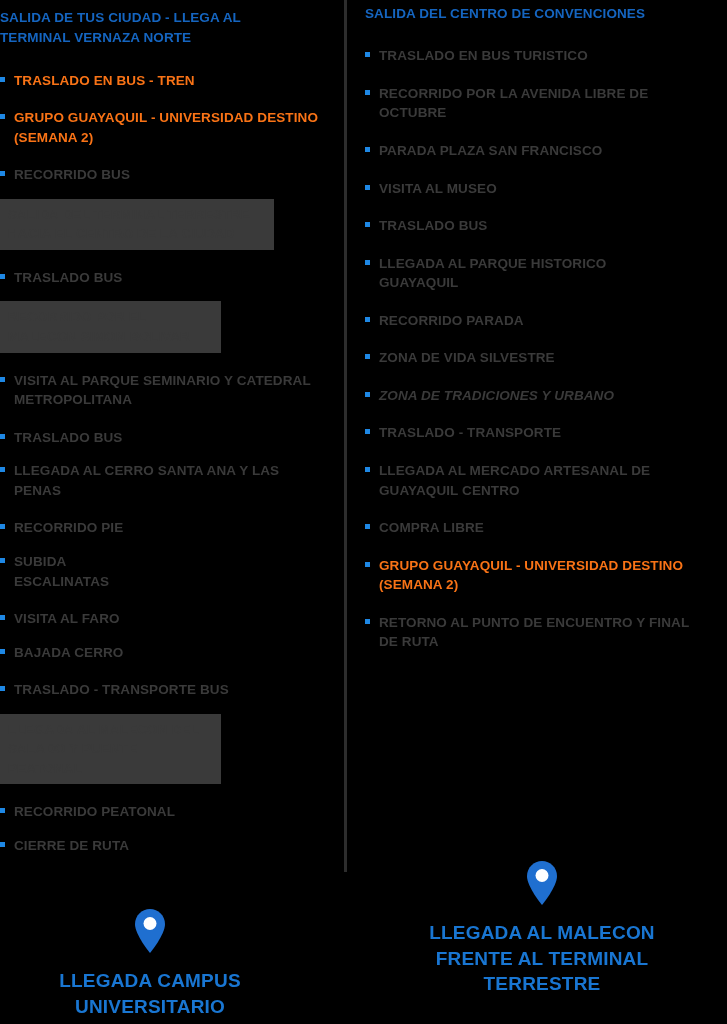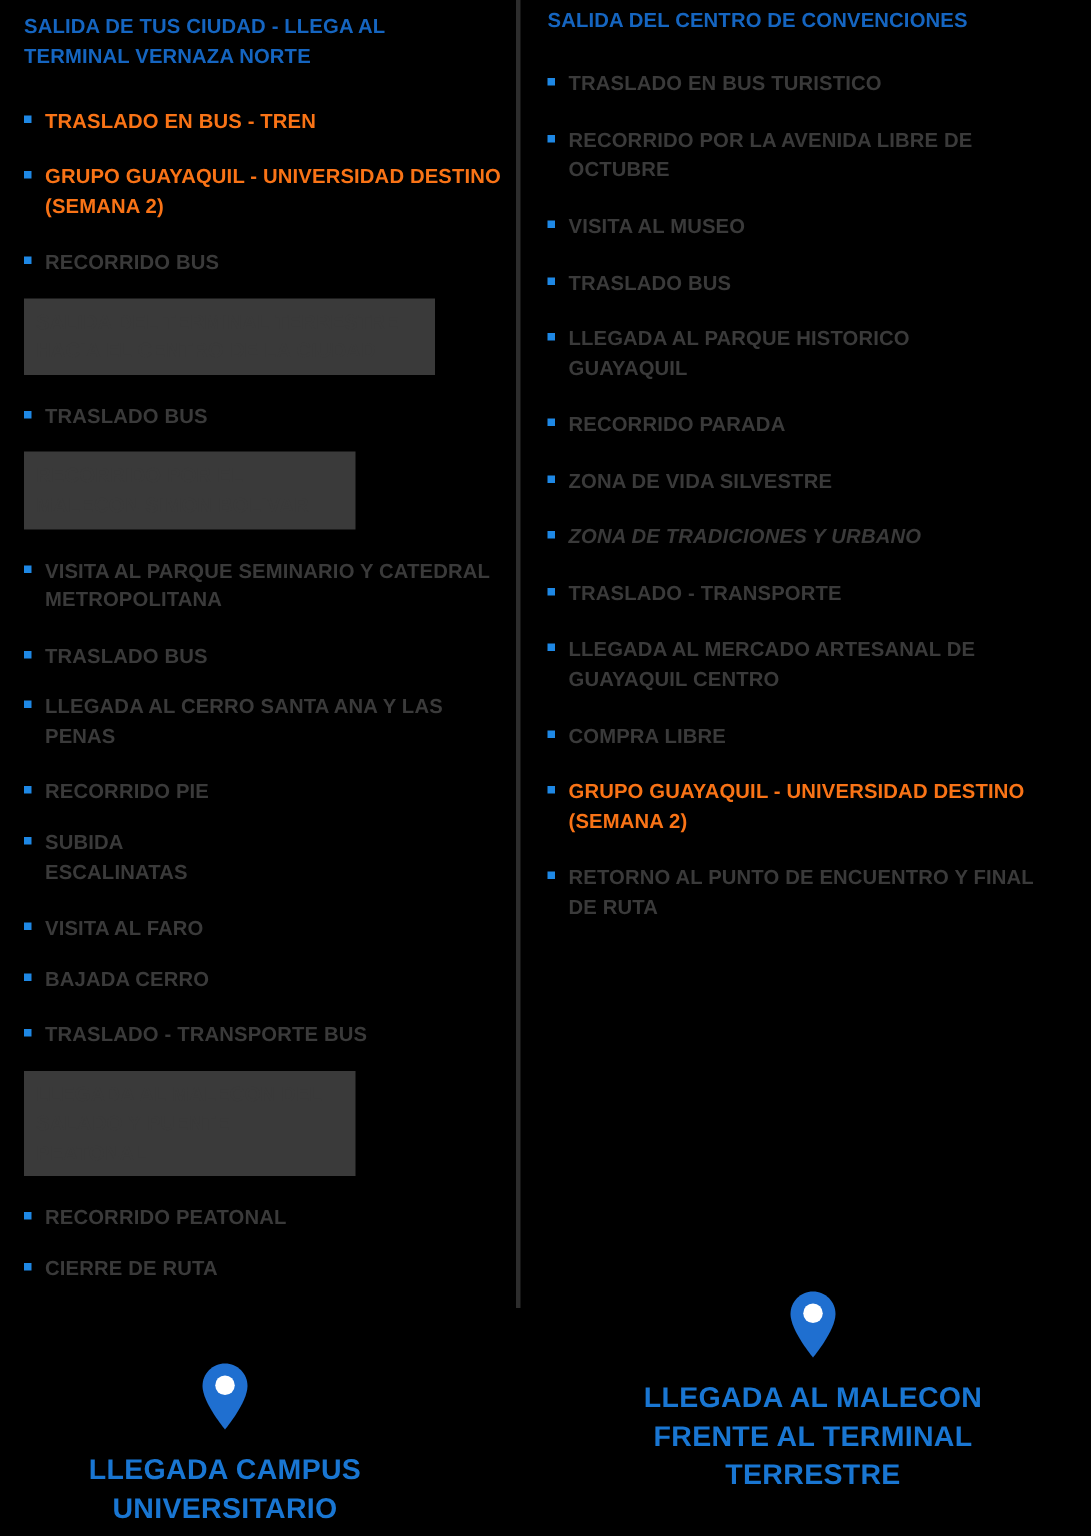--- a/index.html
+++ b/index.html
@@ -19,21 +19,21 @@
     width: 727px;
     height: 1024px;
     background: #000000;
   }
   
   .column {
     position: absolute;
     top: 0;
     width: 340px;
   }
-  .column.left  { left: 16px; }
+  .column.left  { left: 0px; }
   .column.right { left: 365px; }
 
   .divider {
     position: absolute;
     left: 344px;
     top: 0px;
     width: 3px;
     height: 872px;
     background: #2d2d2d;
   }
@@ -213,20 +213,24 @@
     <div class="item gap-lg" style="width:275px;">
       <span class="bullet"></span>
       <span class="txt">TRASLADO EN BUS TURISTICO</span>
     </div>
 
     <div class="item gap-lg" style="width:300px;">
       <span class="bullet"></span>
       <span class="txt">RECORRIDO POR LA AVENIDA LIBRE DE OCTUBRE</span>
     </div>
 
+    <div class="item gap-lg" style="width:240px;">
+      <span class="bullet"></span>
+      <span class="txt">PARADA PLAZA SAN FRANCISCO</span>
+    </div>
 
     <div class="item gap-lg" style="width:165px;">
       <span class="bullet"></span>
       <span class="txt">VISITA AL MUSEO</span>
     </div>
 
     <div class="item gap-lg" style="width:150px;">
       <span class="bullet"></span>
       <span class="txt">TRASLADO BUS</span>
     </div>

